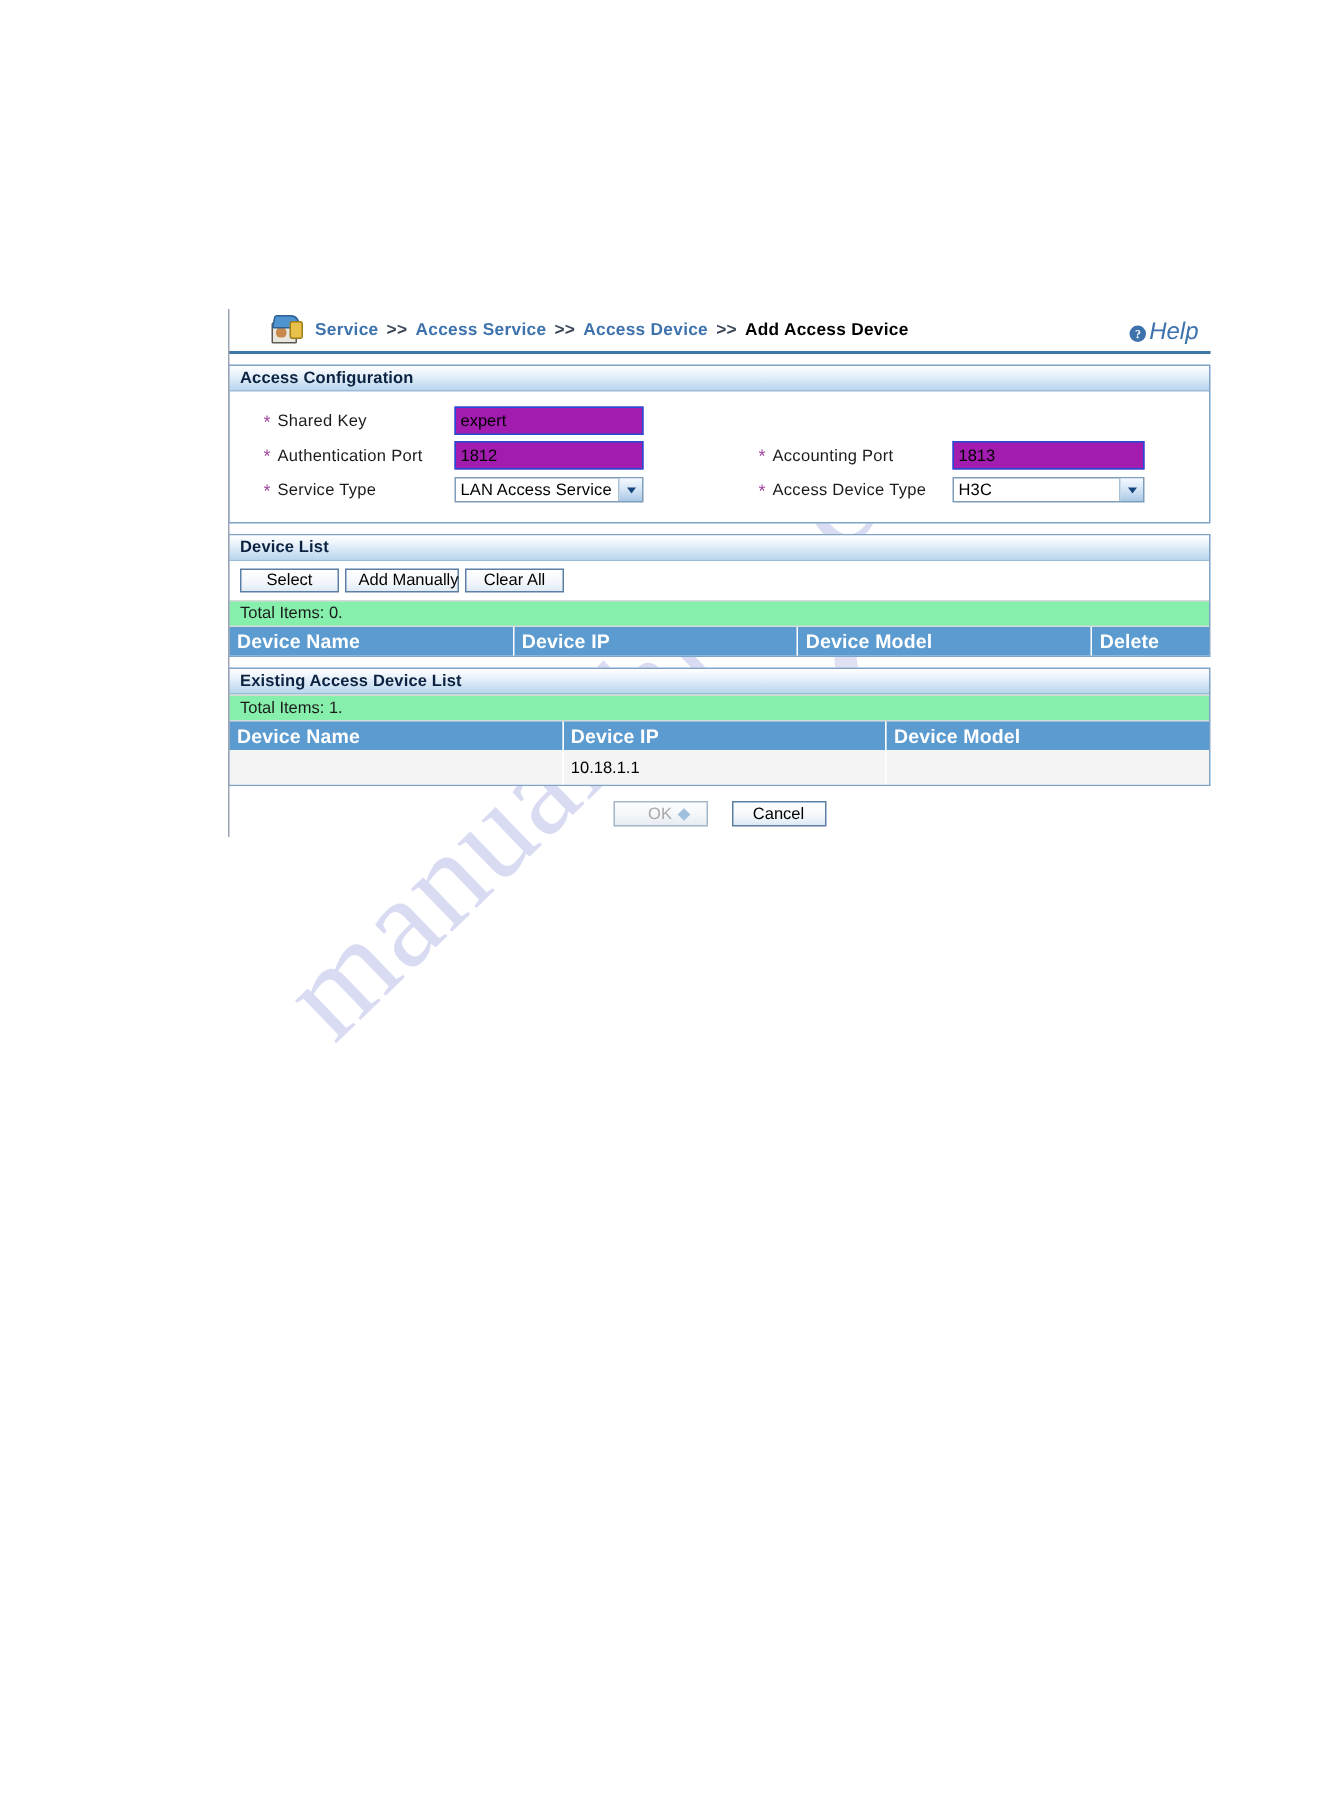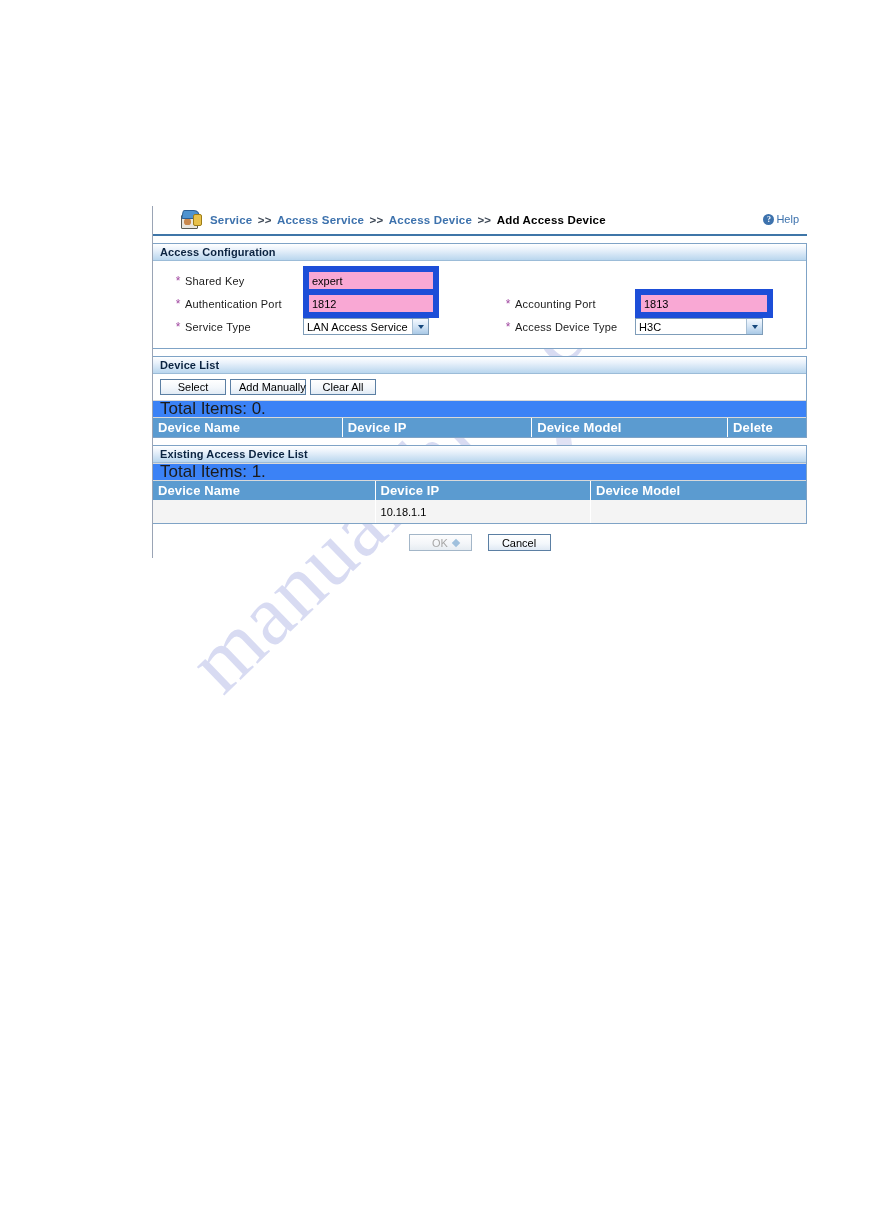--- a/index.html
+++ b/index.html
@@ -164,21 +164,22 @@
     background: #3d72ad;
     color: #fff;
     font-size: 8px;
     font-weight: bold;
     line-height: 11px;
     text-align: center;
     font-family: "Liberation Serif", serif;
   }
   .help-label {
     color: #3d72ad;
-    font-size: 11px;
+    font-size: 16px;
+    font-style: italic;
   }
 
   
   .panel {
     border: 1px solid #7fa3c6;
     background: #ffffff;
     margin-top: 7px;
   }
   .panel-title {
     height: 16px;
@@ -226,22 +227,22 @@
     color: #1b1b1b;
     letter-spacing: 0.2px;
     white-space: nowrap;
     flex: 0 0 auto;
   }
   .cell-left .fld-label  { width: 118px; }
   .cell-right .fld-label { width: 120px; }
 
   .txtbox {
     height: 15px;
-    border: 6px solid #1d4ed8;
-    background: #f9a8d4;
+    border: 1px solid #1d4ed8;
+    background: #a21caf;
     font-family: "Liberation Sans", sans-serif;
     font-size: 11px;
     color: #000;
     padding: 1px 3px;
     box-sizing: content-box;
     outline: none;
   }
   .tb-left  { width: 118px; }
   .tb-right { width: 120px; }
 
@@ -305,23 +306,23 @@
   }
   .btn-select { width: 66px; }
   .btn-add    { width: 76px; }
   .btn-clear  { width: 66px; }
 
   
   .totals {
     height: 16px;
     line-height: 16px;
     padding-left: 7px;
-    font-size: 17px;
+    font-size: 11px;
     color: #1b1b1b;
-    background: #3b82f6;
+    background: #86efac;
     border-top: 1px solid #d9d9d9;
     border-bottom: 1px solid #d9d9d9;
   }
 
   
   table.grid {
     width: 100%;
     border-collapse: collapse;
     table-layout: fixed;
   }

